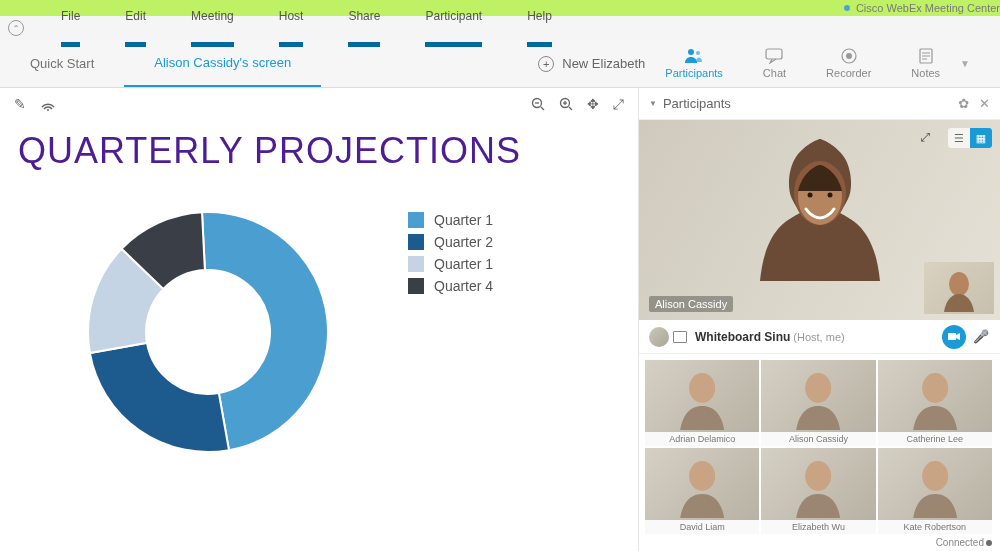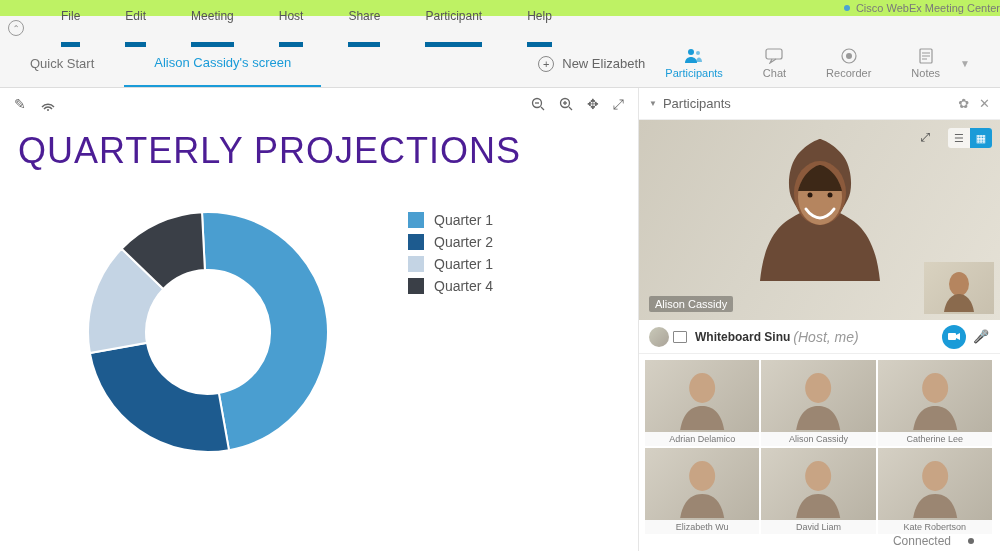--- a/index.html
+++ b/index.html
@@ -53,29 +53,29 @@
   .vt-btn { width: 22px; height: 20px; display: flex; align-items: center; justify-content: center; font-size: 11px; cursor: pointer; color: #666; }
   .vt-btn.active { background: #1a9bd8; color: #fff; }
   .expand-ic { position: absolute; top: 10px; right: 70px; color: #444; font-size: 12px; cursor: pointer; }
   .pip { position: absolute; right: 6px; bottom: 6px; width: 70px; height: 52px; background: linear-gradient(135deg,#d9d2c0,#c8c0ae); }
   .main-name { position: absolute; left: 10px; bottom: 8px; color: #fff; background: rgba(0,0,0,0.3); padding: 2px 6px; font-size: 11px; border-radius: 2px; }
   .face { position: absolute; left: 50%; top: 50%; transform: translate(-50%,-55%); }
   .me-row { height: 34px; display: flex; align-items: center; padding: 0 10px; border-bottom: 1px solid #eee; }
   .avatar-sm { width: 20px; height: 20px; border-radius: 50%; background: linear-gradient(135deg,#c9c9b9,#aaa398); margin-right: 4px; }
   .monitor-ic { width: 14px; height: 12px; border: 1px solid #888; border-radius: 1px; margin-right: 8px; }
   .me-name { font-weight: bold; font-size: 12px; color: #333; }
-  .me-tag { color: #999; font-size: 14px; margin-left: 3px; font-style: italic; }
+  .me-tag { color: #999; font-size: 11px; margin-left: 3px; }
   .cam-btn { width: 24px; height: 24px; border-radius: 50%; background: #1a9bd8; display: flex; align-items: center; justify-content: center; color: #fff; font-size: 11px; cursor: pointer; margin-left: auto; }
   .mute-ic { margin-left: 8px; color: #bbb; font-size: 13px; position: relative; }
   .mute-ic::after { content: ""; position: absolute; width: 16px; height: 1px; background: #bbb; transform: rotate(-45deg); left: -1px; top: 7px; }
   .grid { display: flex; flex-wrap: wrap; gap: 2px; padding: 6px; }
   .thumb { width: calc(33.333% - 2px); position: relative; }
   .thumb-img { width: 100%; height: 72px; background: linear-gradient(135deg,#d5d0c4,#b8b2a4); }
   .thumb-name { font-size: 9px; color: #777; text-align: center; padding: 2px 0; background: #f9f9f9; }
-  .conn { position: absolute; right: 26px; bottom: 3px; font-size: 12px; color: #888; display: flex; align-items: center; gap: 17px; }
+  .conn { position: absolute; right: 8px; bottom: 3px; font-size: 10px; color: #888; display: flex; align-items: center; gap: 2px; }
   .conn-dot { width: 6px; height: 6px; border-radius: 50%; background: #6b6b6b; }
   svg { display: block; }
 </style>
 </head>
 <body>
 
 <div class="titlebar">
   <span class="titlebar-dot"></span>
   <span>Cisco WebEx Meeting Center</span>
 </div>
@@ -290,30 +290,30 @@
           </div>
           <div class="thumb-name">Catherine Lee</div>
         </div>
         <div class="thumb">
           <div class="thumb-img">
             <svg width="100%" height="72" viewBox="0 0 100 72">
               <ellipse cx="50" cy="28" rx="13" ry="15" fill="#c8a484"></ellipse>
               <path d="M28 70c3-18 12-24 22-24s19 6 22 24" fill="#9b8672"></path>
             </svg>
           </div>
+          <div class="thumb-name">David Liam</div>
+        </div>
+        <div class="thumb">
+          <div class="thumb-img">
+            <svg width="100%" height="72" viewBox="0 0 100 72">
+              <ellipse cx="50" cy="28" rx="13" ry="15" fill="#c8a484"></ellipse>
+              <path d="M28 70c3-18 12-24 22-24s19 6 22 24" fill="#9b8672"></path>
+            </svg>
+          </div>
           <div class="thumb-name">Elizabeth Wu</div>
-        </div>
-        <div class="thumb">
-          <div class="thumb-img">
-            <svg width="100%" height="72" viewBox="0 0 100 72">
-              <ellipse cx="50" cy="28" rx="13" ry="15" fill="#c8a484"></ellipse>
-              <path d="M28 70c3-18 12-24 22-24s19 6 22 24" fill="#9b8672"></path>
-            </svg>
-          </div>
-          <div class="thumb-name">David Liam</div>
         </div>
         <div class="thumb">
           <div class="thumb-img">
             <svg width="100%" height="72" viewBox="0 0 100 72">
               <ellipse cx="50" cy="28" rx="13" ry="15" fill="#c8a484"></ellipse>
               <path d="M28 70c3-18 12-24 22-24s19 6 22 24" fill="#9b8672"></path>
             </svg>
           </div>
           <div class="thumb-name">Kate Robertson</div>
         </div>

